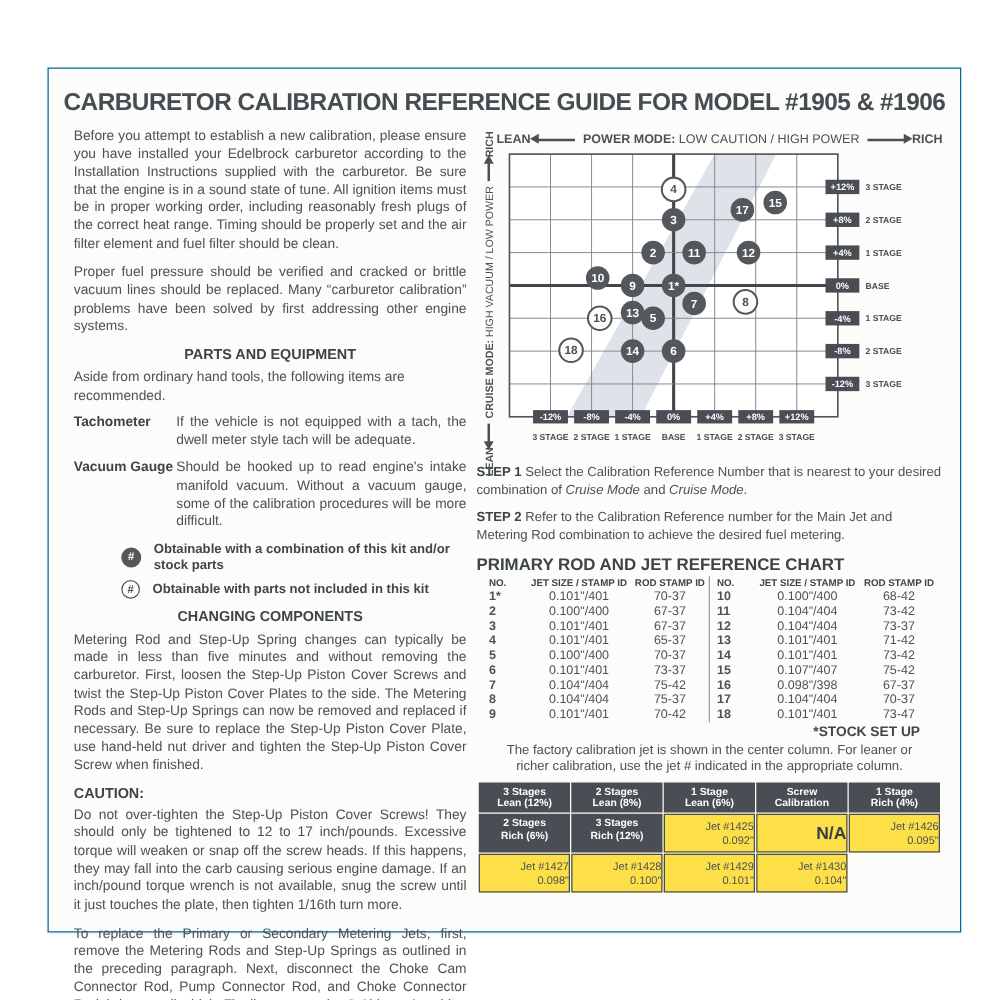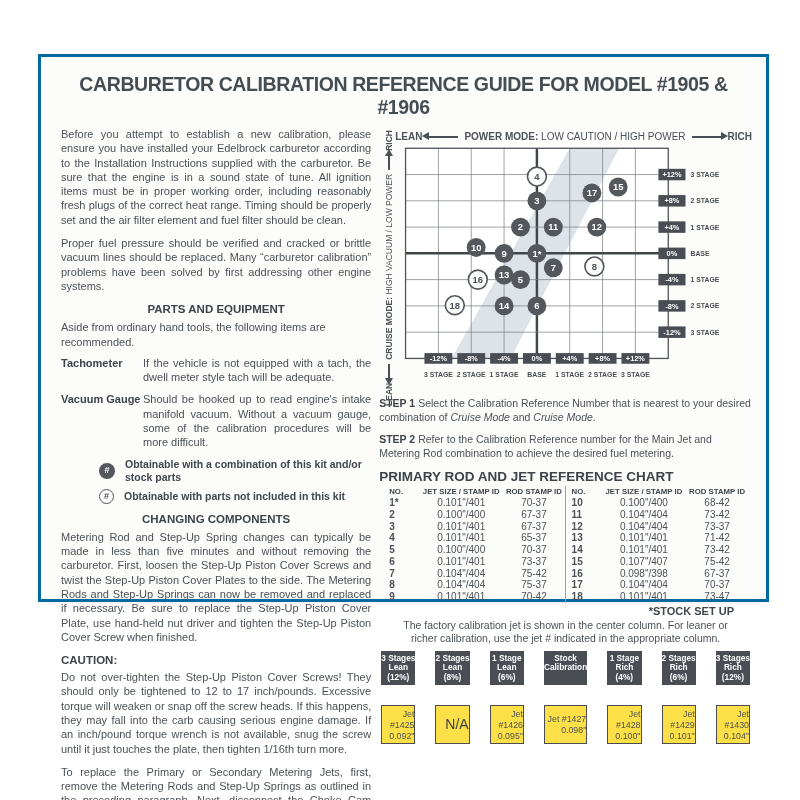--- a/index.html
+++ b/index.html
@@ -1,19 +1,19 @@
 <!DOCTYPE html>
 <html><head>
 <meta charset="utf-8">
 <style>
   html,body{margin:0;padding:0;}
   body{width:800px;height:800px;background:#ffffff;font-family:"Liberation Sans",sans-serif;}
   .page{position:relative;width:800px;height:800px;background:#ffffff;overflow:hidden;}
-  .paper{position:absolute;left:38px;top:54px;width:731px;height:548px;background:#fcfcfa;
-         border:3px solid #0369a1;box-shadow:0 1px 3px rgba(0,0,0,.07);box-sizing:border-box;}
+  .paper{position:absolute;left:38px;top:54px;width:731px;height:692px;background:#fcfcfa;
+         border:1px solid #0369a1;box-shadow:0 1px 3px rgba(0,0,0,.07);box-sizing:border-box;}
   h1.doc-title{margin:16px 10px 4px;text-align:center;font-size:19.5px;letter-spacing:-0.4px;
          color:#454c52;font-weight:bold;}
   .columns{display:flex;padding:4px 14px 0 20px;gap:8px;}
   .col-left{width:350px;font-size:11px;line-height:1.3;color:#4b5157;}
   .col-left p{margin:0 0 9px;text-align:justify;}
   h2.sec-head{margin:2px 0 3px;text-align:center;font-size:11.5px;color:#3d4449;font-weight:bold;}
   p.lead{margin:0 0 7px !important;text-align:left !important;}
   .def-row{display:flex;margin:0 0 8px;}
   .def-row .term{width:82px;flex:0 0 82px;font-weight:bold;color:#3d4449;}
   .def-row .desc{flex:1;text-align:justify;}
@@ -43,26 +43,26 @@
   h2.table-title{margin:4px 0 2px;text-align:left;font-size:13.5px;color:#3d4449;font-weight:bold;}
   .primary-tables{display:flex;margin:0 4px;}
   .primary-tables table{width:50%;border-collapse:collapse;font-size:10px;color:#4b5157;}
   .primary-tables table.left{border-right:1px solid #9aa0a5;}
   .primary-tables th{font-size:7.8px;font-weight:bold;color:#3f464c;padding:1px 0;text-align:center;}
   .primary-tables th:first-child{text-align:left;padding-left:6px;}
   .primary-tables td{text-align:center;padding:0.4px 0;}
   .primary-tables td:first-child{font-weight:bold;text-align:left;padding-left:6px;width:30px;}
   .footnote{font-size:11px;font-weight:bold;text-align:right;margin:2px 18px 0 0;color:#3f464c;}
   .sec-desc{font-size:10.5px;text-align:center;margin:2px 18px 5px;line-height:1.3;}
-  .sec-grid{display:grid;grid-template-columns:repeat(7,1fr);gap:20px;margin:0 2px;}
+  .sec-grid{display:grid;grid-template-columns:repeat(5,1fr);gap:1px;margin:0 2px;}
   .sh{background:#4a4e54;color:#ffffff;font-size:8.3px;font-weight:bold;text-align:center;
        line-height:1.15;padding:3px 0 2px;}
   .sv{border:1px solid #4a4e54;background:#fde047;font-size:8.8px;text-align:right;
        line-height:1.25;padding:3px 0 2px;display:flex;flex-direction:column;justify-content:center;min-height:24px;}
-  .sv.na{font-size:14px;font-weight:normal;color:#3a4045;}
+  .sv.na{font-size:14px;font-weight:bold;color:#3a4045;}
 </style>
 </head>
 <body>
 
 <div class="page">
   <div class="paper">
     <h1 class="doc-title">CARBURETOR CALIBRATION REFERENCE GUIDE FOR MODEL #1905 &amp; #1906</h1>
     <div class="columns">
 
       <div class="col-left">
@@ -345,21 +345,21 @@
             </div>
           <div class="sh">
               <div>2 Stages</div>
               <div>Lean (8%)</div>
             </div>
           <div class="sh">
               <div>1 Stage</div>
               <div>Lean (6%)</div>
             </div>
           <div class="sh">
-              <div>Stock</div>
+              <div>Screw</div>
               <div>Calibration</div>
             </div>
           <div class="sh">
               <div>1 Stage</div>
               <div>Rich (4%)</div>
             </div>
           <div class="sh">
               <div>2 Stages</div>
               <div>Rich (6%)</div>
             </div>

